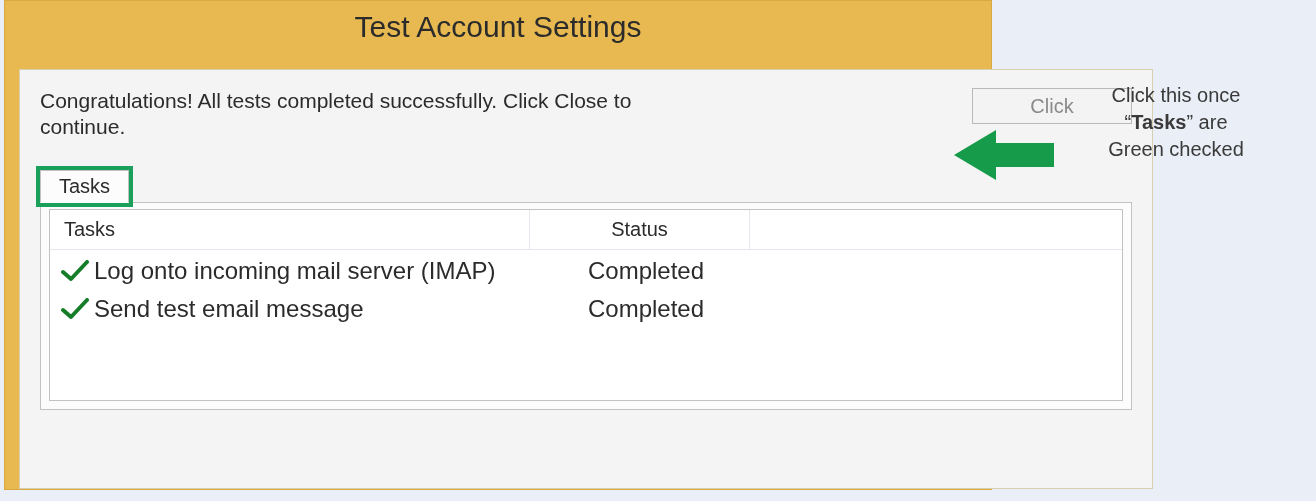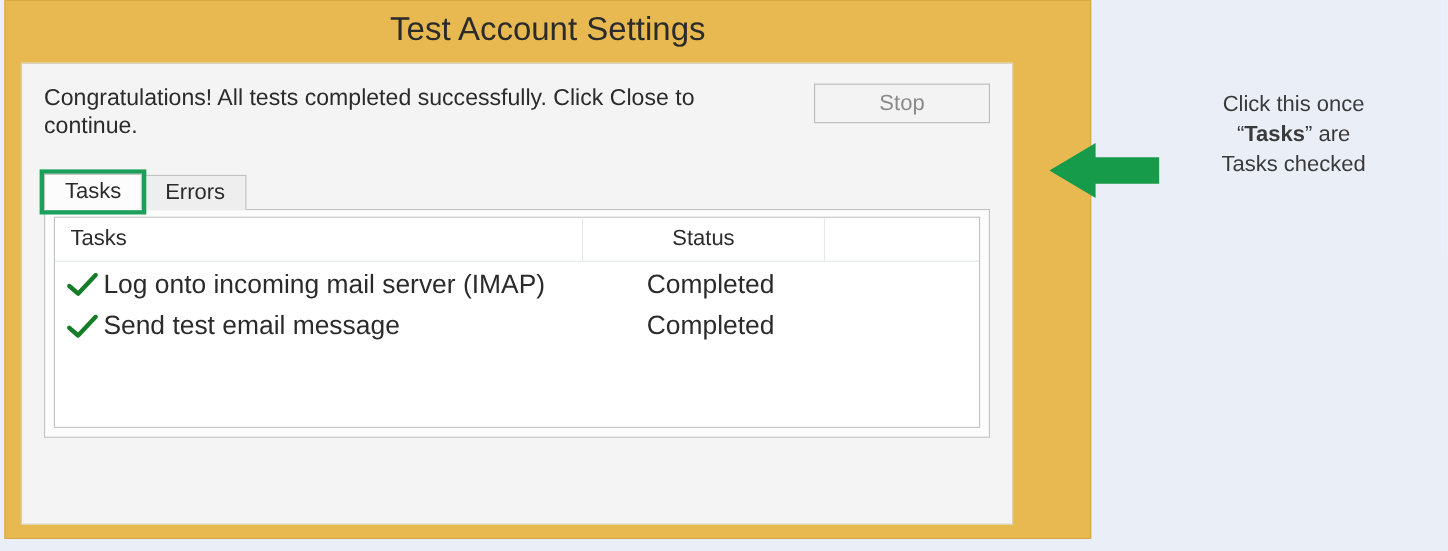--- a/index.html
+++ b/index.html
@@ -24,22 +24,22 @@
       height: 52px;
       display: flex;
       align-items: center;
       justify-content: center;
       font-size: 30px;
       color: #2b2b2b;
     }
     .dialog-body {
       position: absolute;
       left: 14px;
-      top: 56px;
-      width: 902px;
+      top: 68px;
+      width: 1134px;
       height: 420px;
       background: #f4f4f4;
       border: 1px solid #d6cfb0;
       padding: 18px 20px 12px 20px;
     }
     .top-row {
       display: flex;
       justify-content: space-between;
       align-items: flex-start;
       margin-bottom: 26px;
@@ -177,31 +177,28 @@
 <div class="dialog">
   <div class="titlebar">
     <span>Test Account Settings</span>
   </div>
 
   <div class="dialog-body">
     <div class="top-row">
       <div class="message">Congratulations! All tests completed successfully. Click Close to continue.</div>
       <div class="btn-col">
         <div class="btn disabled">
-          <span>Stop</span>
+          <span>Click</span>
         </div>
       </div>
     </div>
 
     <div class="tabstrip">
       <div class="tab active highlight-tab">
         <span>Tasks</span>
-      </div>
-      <div class="tab">
-        <span>Errors</span>
       </div>
     </div>
 
     <div class="tabpanel">
       <div class="grid">
         <div class="grid-header">
           <div class="col col-task">Tasks</div>
           <div class="col col-status">Status</div>
           <div class="col col-blank"></div>
         </div>
@@ -236,15 +233,15 @@
 
 <div class="callout">
   <div class="arrow-wrap">
     <svg width="100" height="58" viewBox="0 0 100 58">
       <polygon points="0,29 42,4 42,17 100,17 100,41 42,41 42,54" fill="#159b49"></polygon>
     </svg>
   </div>
   <div class="callout-text">
     <span>Click this once</span><br>
     <span>“</span><span class="bold">Tasks</span><span>” are</span><br>
-    <span>Tasks checked</span>
+    <span>Green checked</span>
   </div>
 </div>
 
 </body></html>

